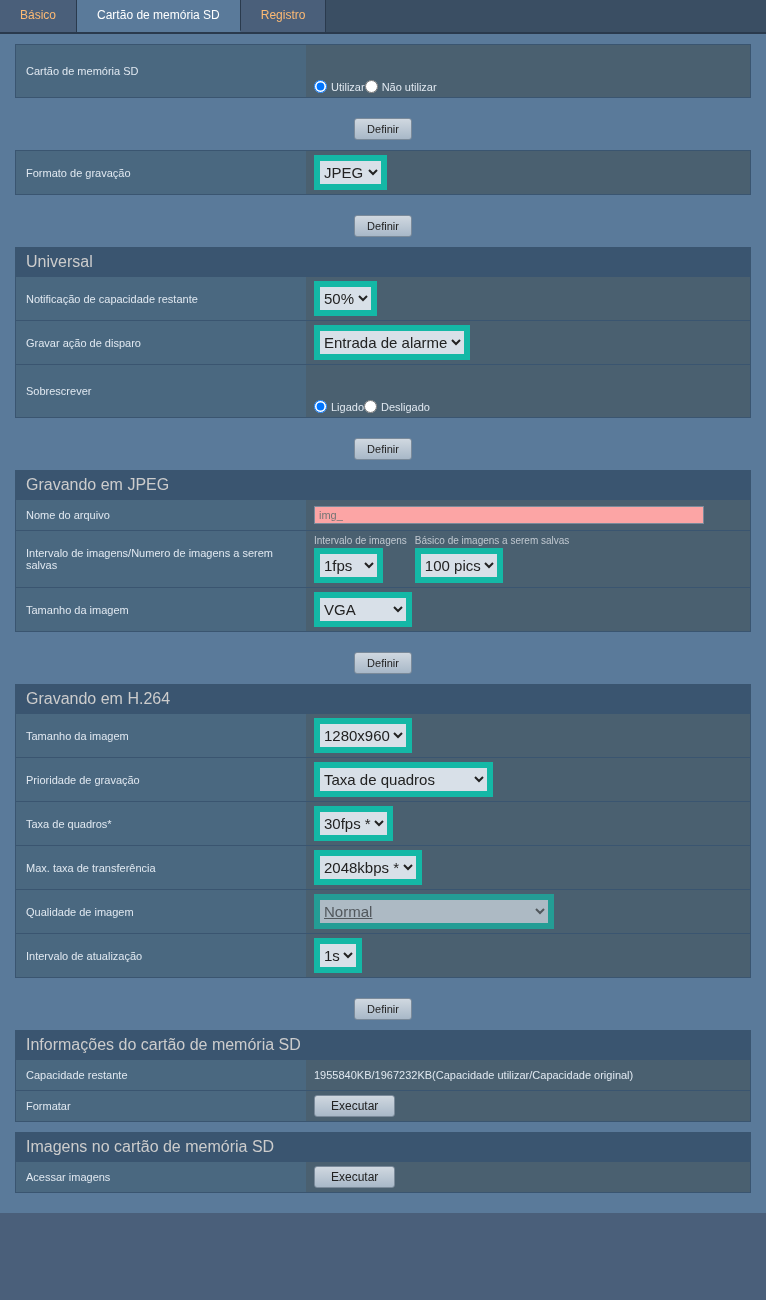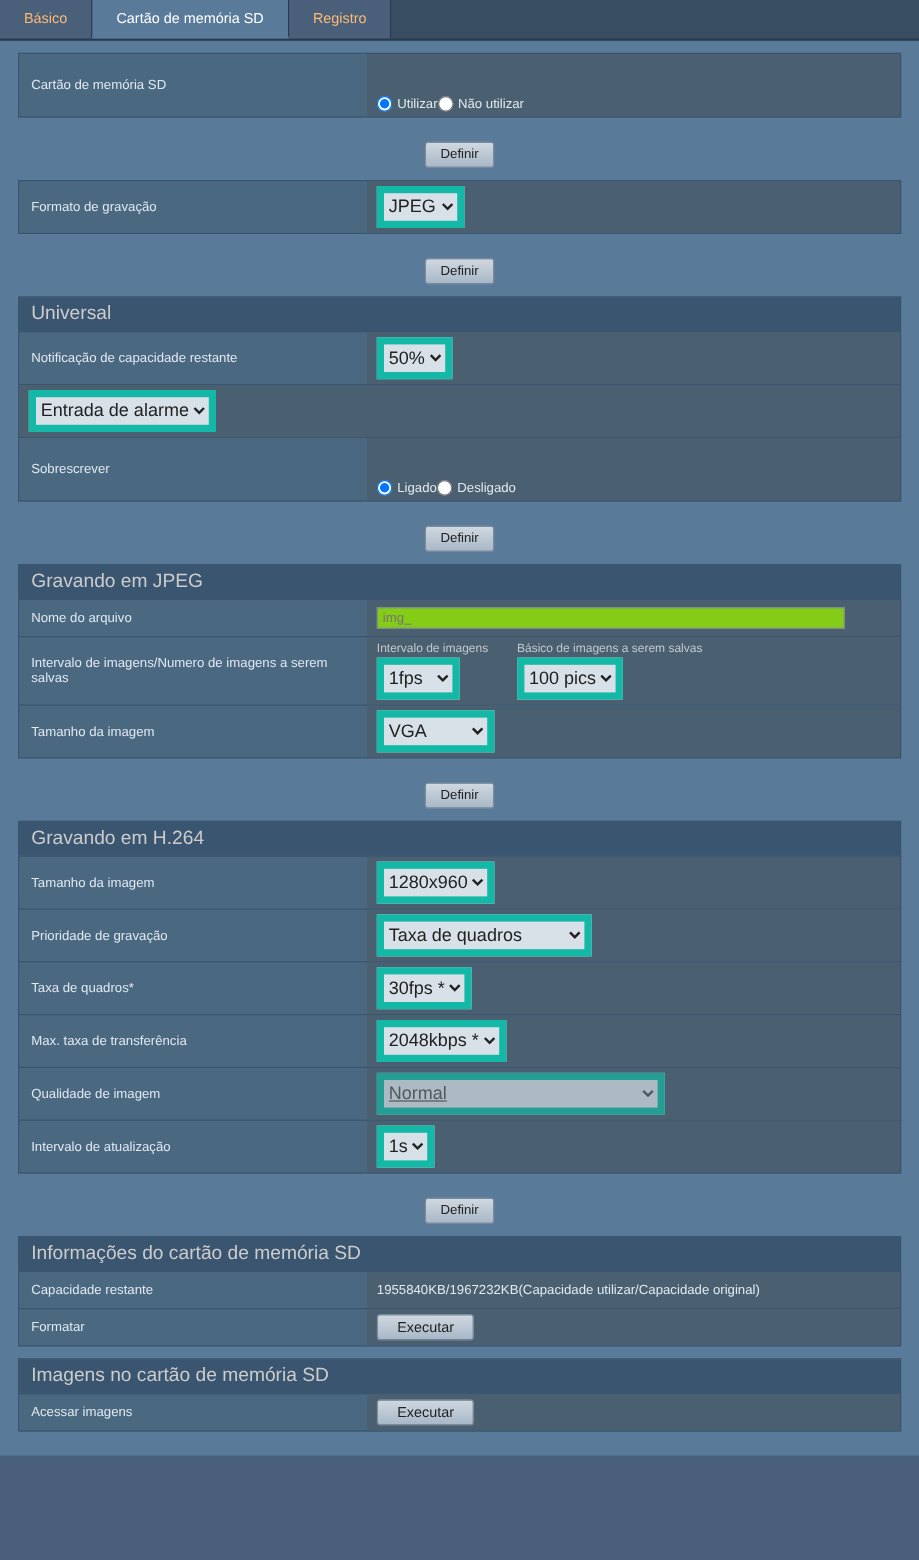--- a/index.html
+++ b/index.html
@@ -104,21 +104,21 @@
     
     select {
       background: #d8e0e8;
       border: 6px solid #14b8a6;
       padding: 2px 0;
       font-size: 15px;
       color: #222;
     }
 
     input[type="text"] {
-      background: #84cc16;
+      background: #fca5a5;
       border: 1px solid #7a8a9a;
       padding: 2px 4px;
       font-size: 11px;
       color: #222;
       width: 380px;
     }
 
     
     .radio-group {
       display: flex;
@@ -134,21 +134,21 @@
       cursor: pointer;
     }
 
     .btn-area {
       background: #5a7a9a;
       padding: 2px 0;
     }
 
     .sub-row {
       display: flex;
-      gap: 24px;
+      gap: 8px;
       align-items: flex-end;
     }
     .sub-field label {
       display: block;
       color: #c0c8d0;
       font-size: 10px;
       margin-bottom: 2px;
     }
 
     .value-text {
@@ -215,20 +215,21 @@
       <div class="row-label">Notificação de capacidade restante</div>
       <div class="row-value">
         <select>
           <option>10%</option>
           <option>25%</option>
           <option selected="">50%</option>
         </select>
       </div>
     </div>
     <div class="row">
+      <div class="row-label">Gravar ação de disparo</div>
       <div class="row-value">
         <select>
           <option selected="">Entrada de alarme</option>
           <option>Manual</option>
         </select>
       </div>
     </div>
     <div class="row">
       <div class="row-label">Sobrescrever</div>
       <div class="row-value">

